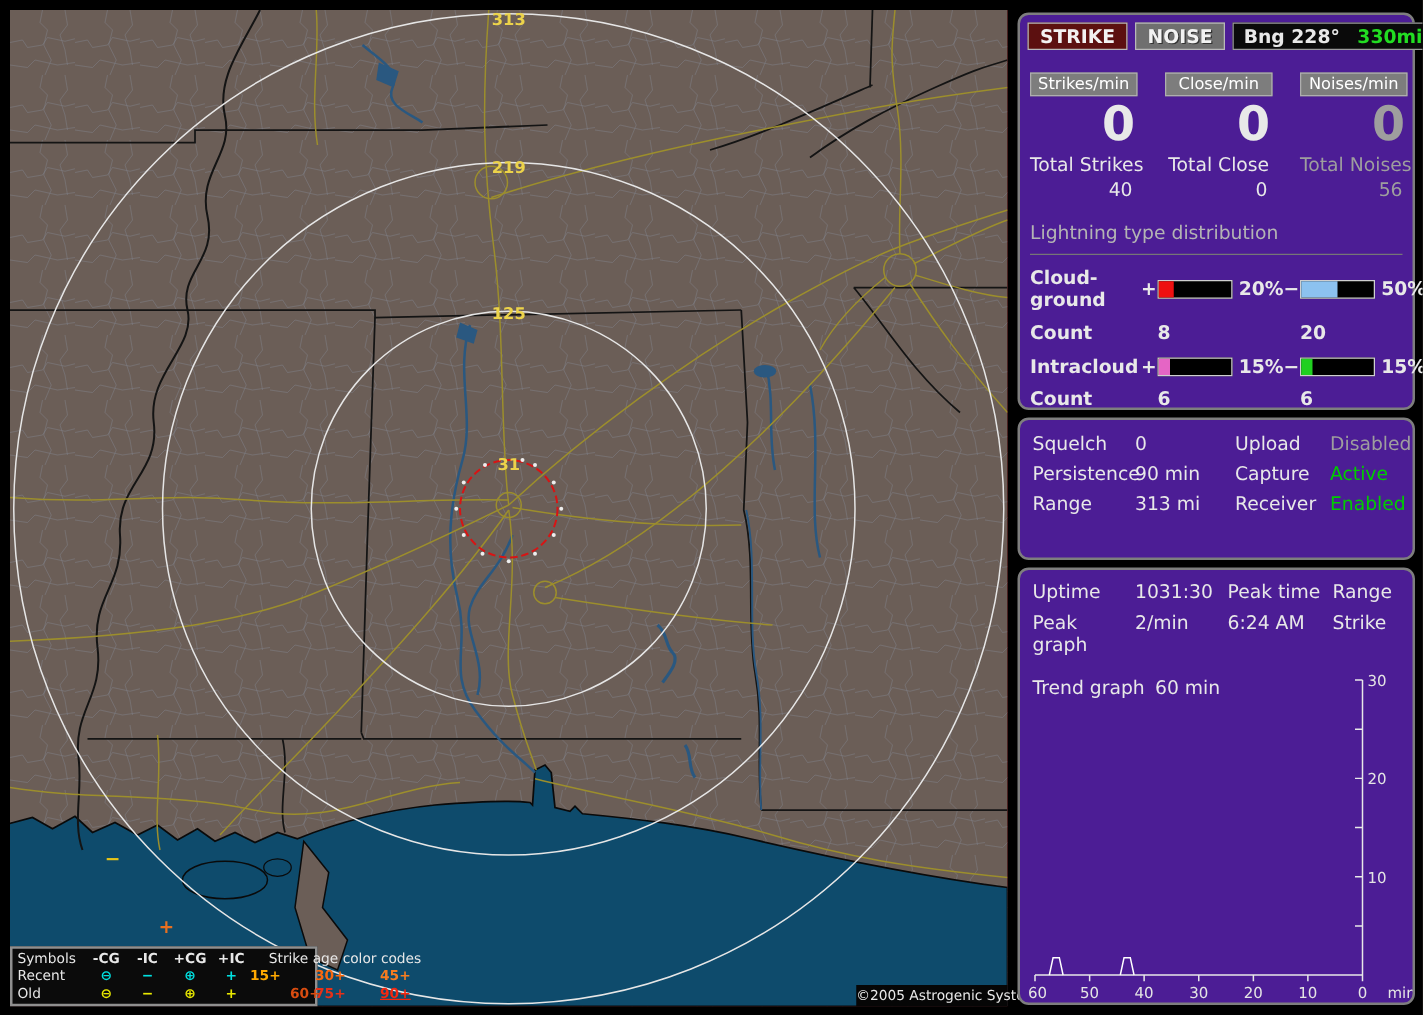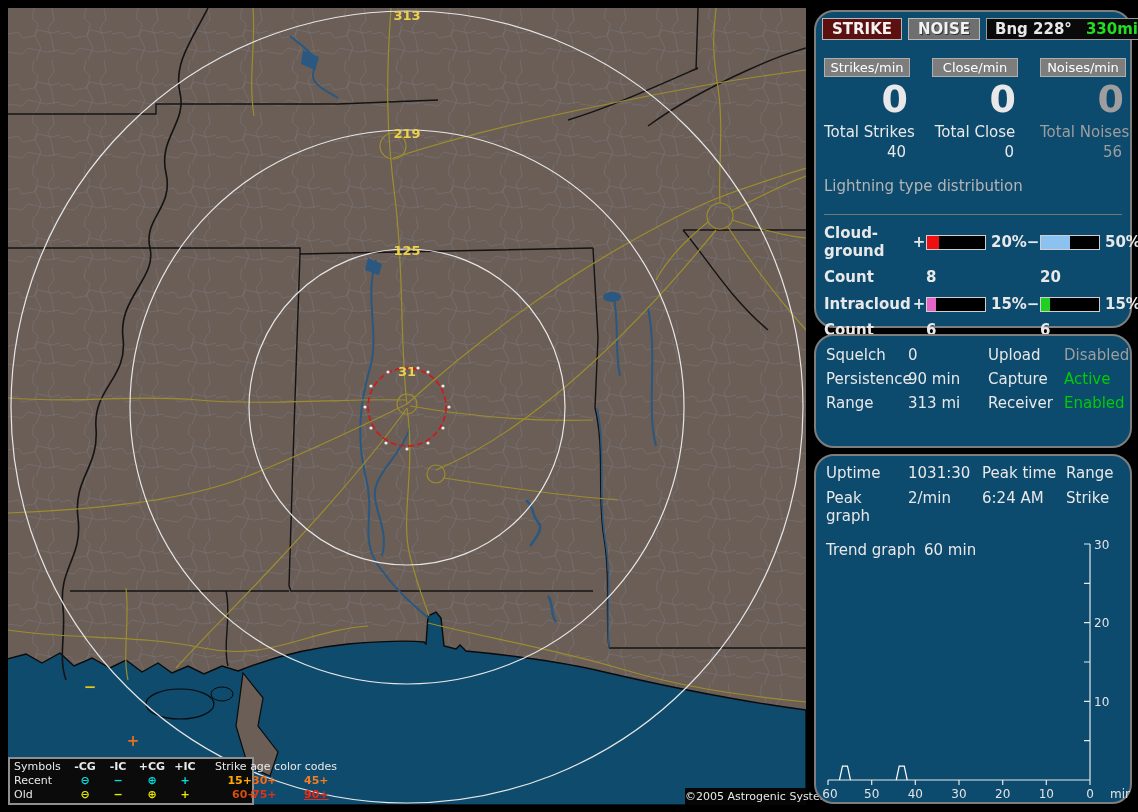--- a/index.html
+++ b/index.html
@@ -13,22 +13,22 @@
     border:2px solid #8f8f8f;box-sizing:border-box;font-size:11px;line-height:14px;padding:1px 4px}
   .lg-row{display:grid;grid-template-columns:54px 34px 32px 36px 30px 52px 52px 48px;align-items:center}
   .lg-row .sym{text-align:center;font-weight:bold}
   .lg-head{color:#e8e8e8}
   .lg-age-head{grid-column:6 / span 3;text-align:center;color:#e8e8e8}
   .age{text-align:left;font-weight:bold}
   #copyright{position:absolute;left:677px;top:780px;width:121px;height:17px;background:#060606;
     color:#e8e8e8;font-size:11px;text-align:center;line-height:17px;white-space:nowrap}
 
   
-  .sect{position:absolute;left:814px;width:318px;background:#0c4a6e;border:2px solid #7e7e7e;
-    border-radius:20px;box-sizing:border-box}
+  .sect{position:absolute;left:814px;width:318px;background:#4c1d95;border:2px solid #7e7e7e;
+    border-radius:9px;box-sizing:border-box}
   #sect1{top:10px;height:318px}
   #sect2{top:334px;height:114px}
   #sect3{top:454px;height:350px}
 
   .btnrow{display:flex;align-items:center;padding:6px 6px 0 6px}
   .tbtn{font-size:15px;font-weight:bold;padding:1px 9px;border:1px solid #b8b8b8;color:#f2f2f2;margin-right:6px}
   .tbtn.strike{background:#5c1010}
   .tbtn.noise{background:#6f6f6f;text-shadow:1px 1px 0 #333}
   .bng{margin-left:auto;border:1px solid #9a9a9a;background:#0a0a0a;font-size:15px;font-weight:bold;
     padding:1px 8px;white-space:nowrap}
@@ -38,21 +38,21 @@
   .ccol{width:86px;margin-right:22px}
   .ccol:last-child{margin-right:0}
   .chip{display:block;background:#7d7d7d;border:1px solid #aeaeae;color:#fff;font-size:13px;
     text-align:center;padding:1px 2px}
   .bigzero{font-size:38px;font-weight:bold;text-align:right;padding-right:2px;line-height:44px}
   .tlabel{font-size:15px;text-align:center;white-space:nowrap;margin-top:2px}
   .tvalue{font-size:15px;text-align:right;padding-right:4px;margin-top:2px}
   .dim{color:#9e9e9e}
 
   .dist-title{margin:16px 8px 0 8px;color:#b4b4b4;font-size:15px;border-bottom:1px solid #767676;
-    padding-bottom:19px}
+    padding-bottom:8px}
   .dist-row{display:grid;grid-template-columns:88px 14px 60px 40px 14px 60px 40px;
     align-items:center;margin:9px 4px 0 8px;font-size:15px;font-weight:bold}
   .dist-row .sign{text-align:center}
   .bar{height:13px;border:1px solid #cfcfcf;background:#000}
   .bar i{display:block;height:100%}
   .pct{padding-left:5px}
   .cnt-row{display:grid;grid-template-columns:88px 14px 60px 40px 14px 60px 40px;
     margin:8px 4px 0 8px;font-size:15px;font-weight:bold}
 
   .dt{color:#00dc00;font-size:20px;font-weight:bold;margin:8px 8px 0 8px;
@@ -190,21 +190,21 @@
         <span class="sym">+CG</span>
         <span class="sym">+IC</span>
         <span class="lg-age-head">Strike age color codes</span>
       </div>
       <div class="lg-row">
         <span>Recent</span>
         <span class="sym" style="color: rgb(0, 224, 224);">⊖</span>
         <span class="sym" style="color: rgb(0, 224, 224);">−</span>
         <span class="sym" style="color: rgb(0, 224, 224);">⊕</span>
         <span class="sym" style="color: rgb(0, 224, 224);">+</span>
-        <span class="age" style="color: rgb(255, 168, 0); text-align: right;">15+</span>
+        <span class="age" style="color: rgb(255, 168, 0);">15+</span>
         <span class="age" style="color: rgb(248, 104, 16);">30+</span>
         <span class="age" style="color: rgb(248, 124, 32);">45+</span>
       </div>
       <div class="lg-row">
         <span>Old</span>
         <span class="sym" style="color: rgb(232, 232, 0);">⊖</span>
         <span class="sym" style="color: rgb(232, 232, 0);">−</span>
         <span class="sym" style="color: rgb(232, 232, 0);">⊕</span>
         <span class="sym" style="color: rgb(232, 232, 0);">+</span>
         <span class="age" style="color: rgb(216, 76, 16); margin-left: 32px;">60+</span>

